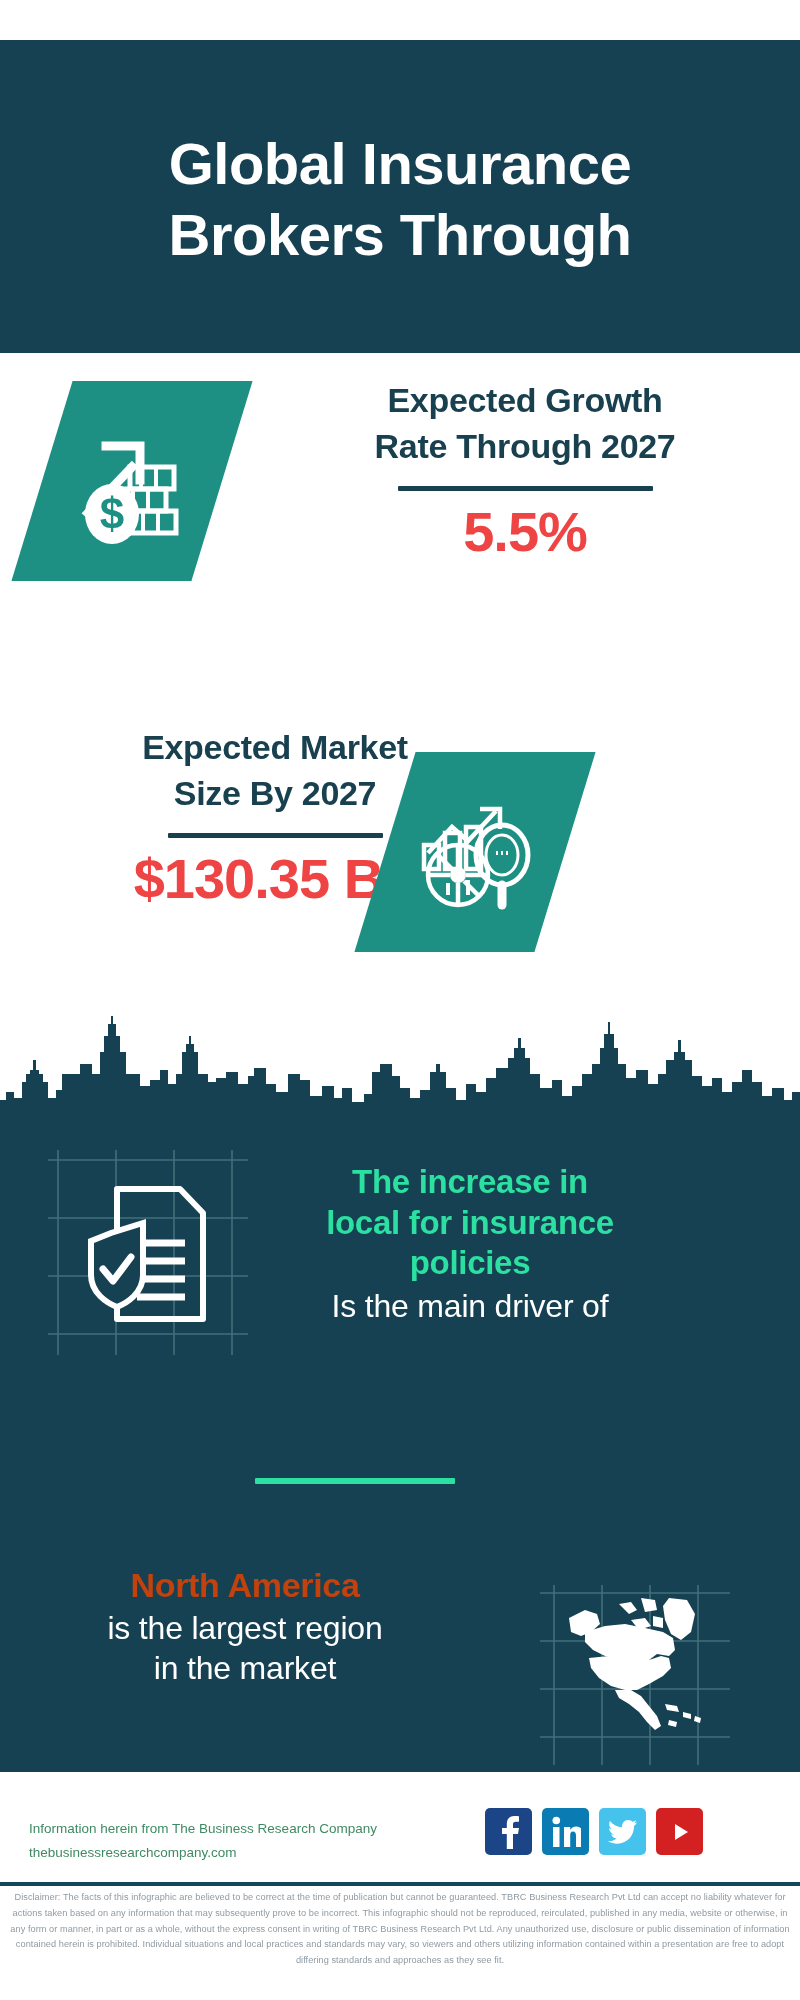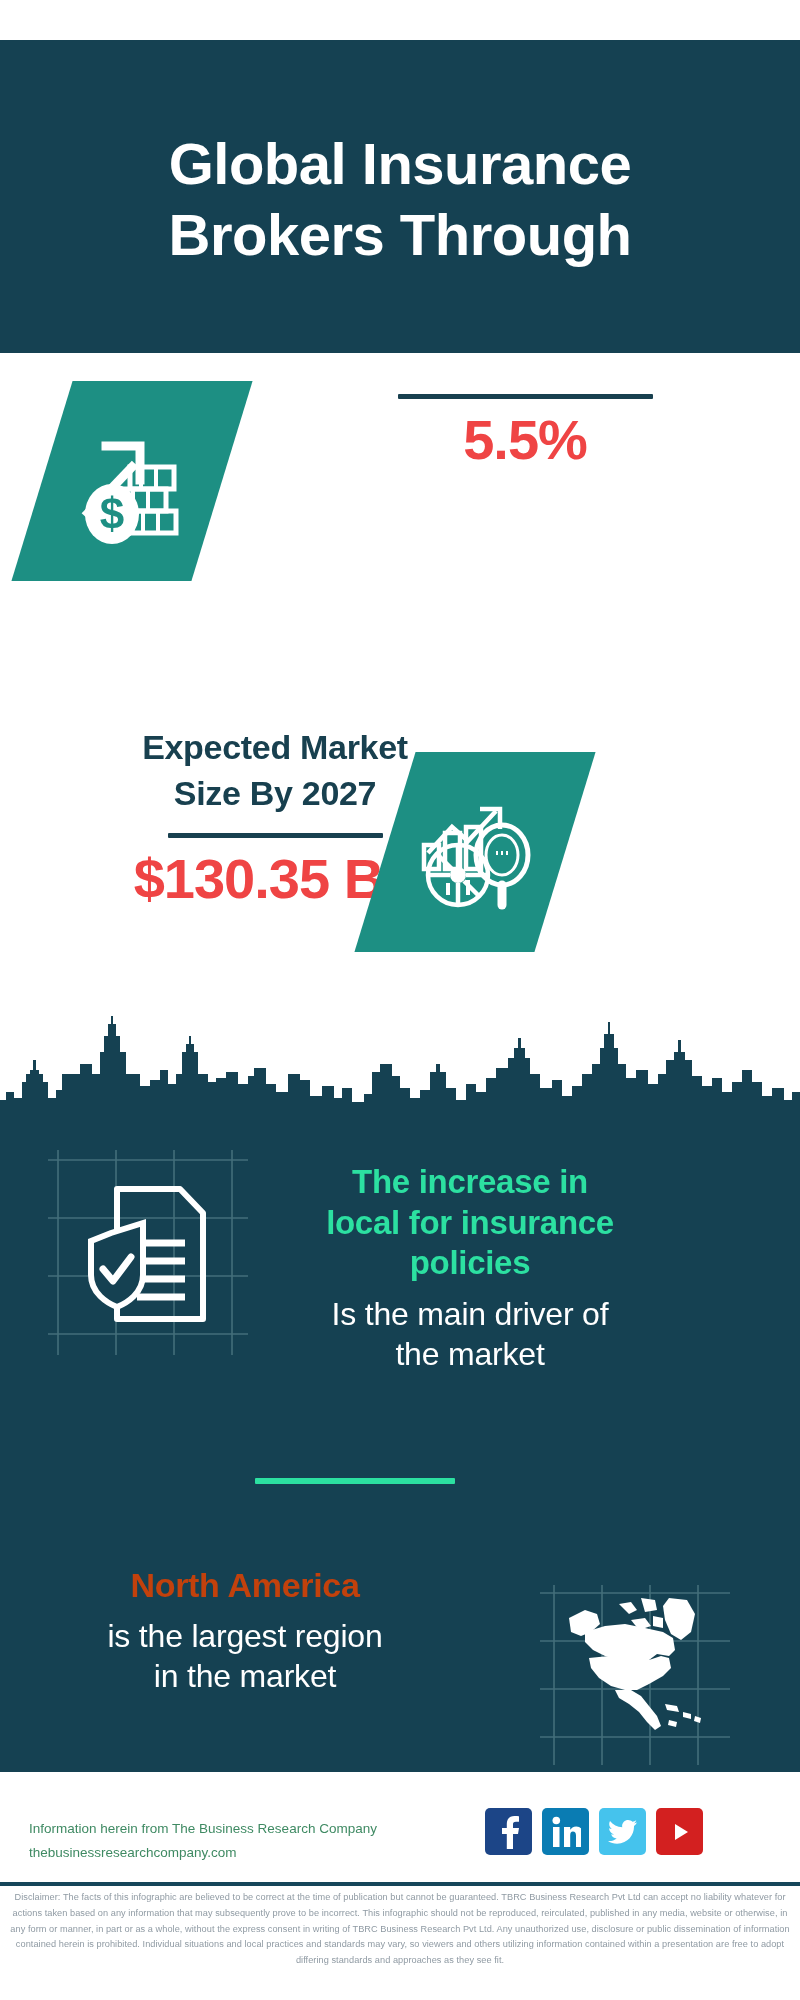--- a/index.html
+++ b/index.html
@@ -166,21 +166,21 @@
     font-size: 33px;
     font-weight: bold;
     line-height: 1.23;
     letter-spacing: -0.3px;
   }
   .white-sub {
     color: #ffffff;
     font-size: 32px;
     font-weight: normal;
     line-height: 1.25;
-    margin-top: 10px;
+    margin-top: 2px;
     letter-spacing: -0.2px;
   }
   .rule-green {
     position: absolute;
     left: 255px;
     top: 1478px;
     width: 200px;
     height: 6px;
     background: #2ce0a1;
     border-radius: 1px;
@@ -298,20 +298,24 @@
           <line x1="88" y1="102" x2="88" y2="124" stroke="#ffffff" stroke-width="4"></line>
 
           <ellipse cx="42" cy="105" rx="27" ry="30" fill="#ffffff"></ellipse>
           <text x="42" y="120" font-family="Liberation Sans, sans-serif" font-size="44" font-weight="bold" fill="#1d8f83" text-anchor="middle">$</text>
         </svg>
       </span>
     </div>
   </div>
 
   <div class="stat1-text">
+    <div class="label-dark">
+      <div>Expected Growth</div>
+      <div>Rate Through 2027</div>
+    </div>
     <div class="rule-dark"></div>
     <div class="value-teal">5.5%</div>
   </div>
 
   <div class="stat2-text">
     <div class="label-dark">
       <div>Expected Market</div>
       <div>Size By 2027</div>
     </div>
     <div class="rule-dark-2"></div>
@@ -386,21 +390,20 @@
   </div>
 
   <div class="driver-text">
     <div class="green-head">
       <div>The increase in</div>
       <div>local for insurance</div>
       <div>policies</div>
     </div>
     <div class="white-sub">
       <div>Is the main driver of</div>
-      <div>the market</div>
     </div>
   </div>
 
   <div class="rule-green"></div>
 
   <div class="region-text">
     <div class="region-head">North America</div>
     <div class="white-sub">
       <div>is the largest region</div>
       <div>in the market</div>

